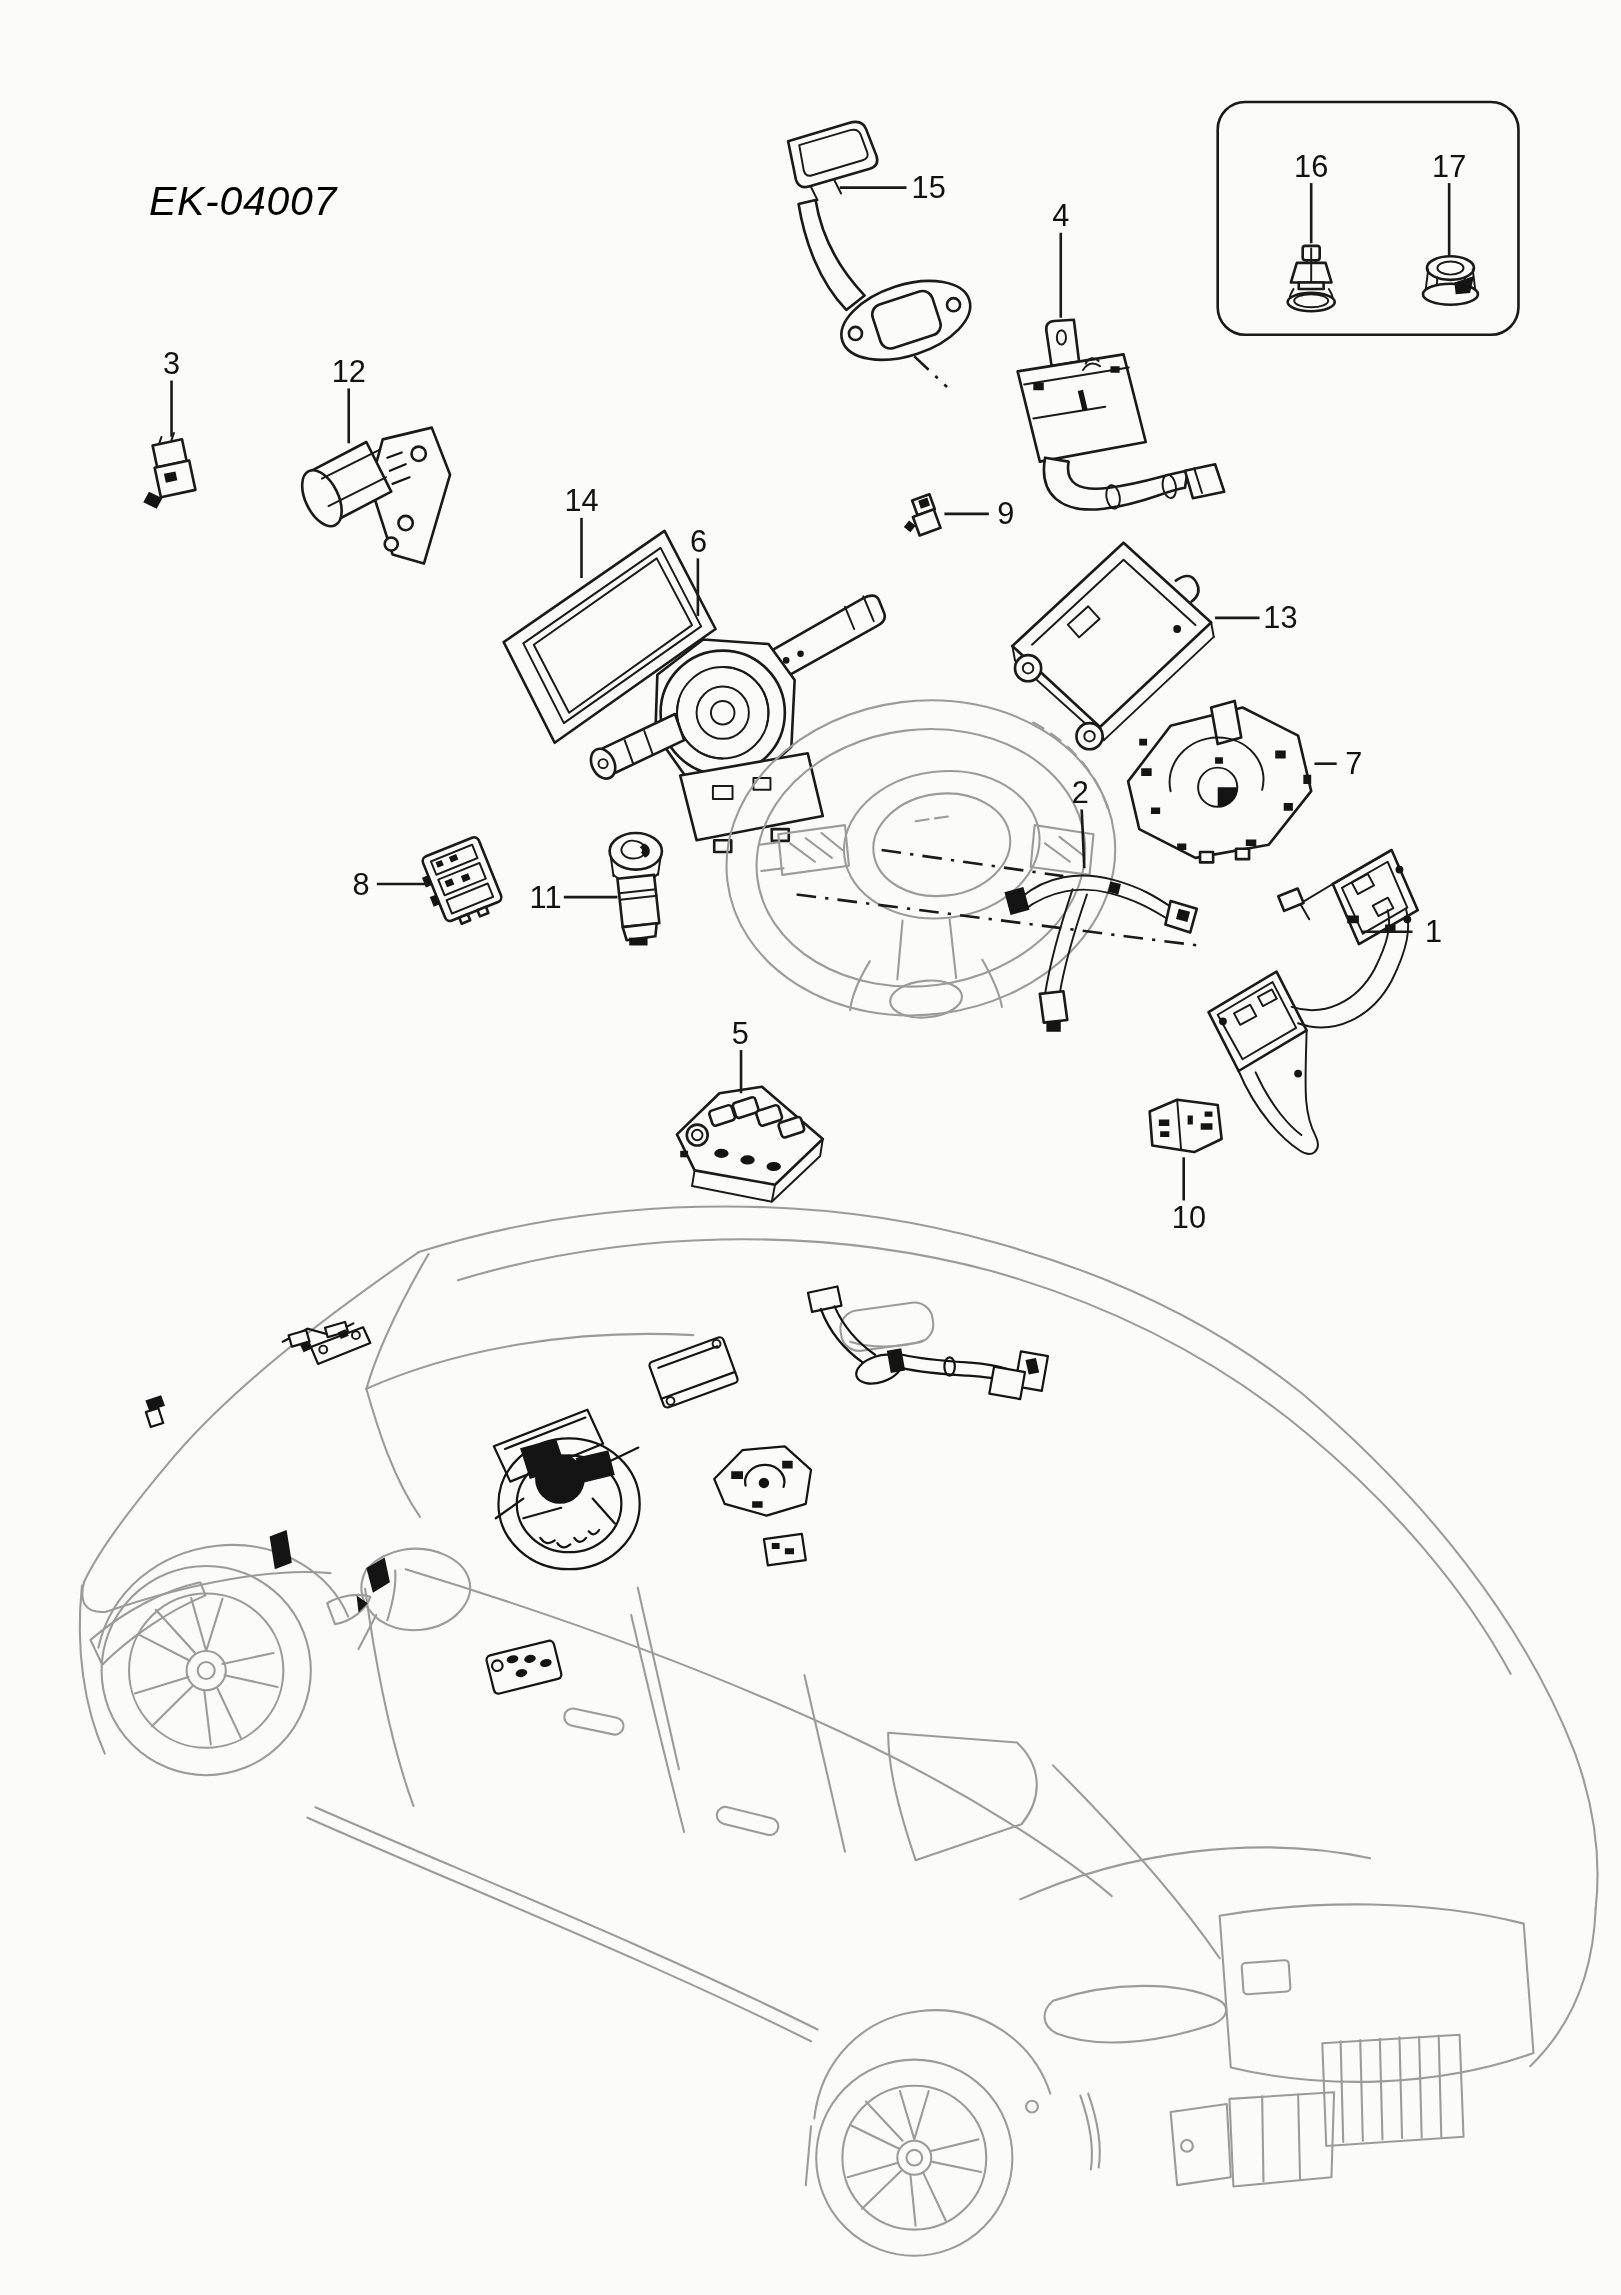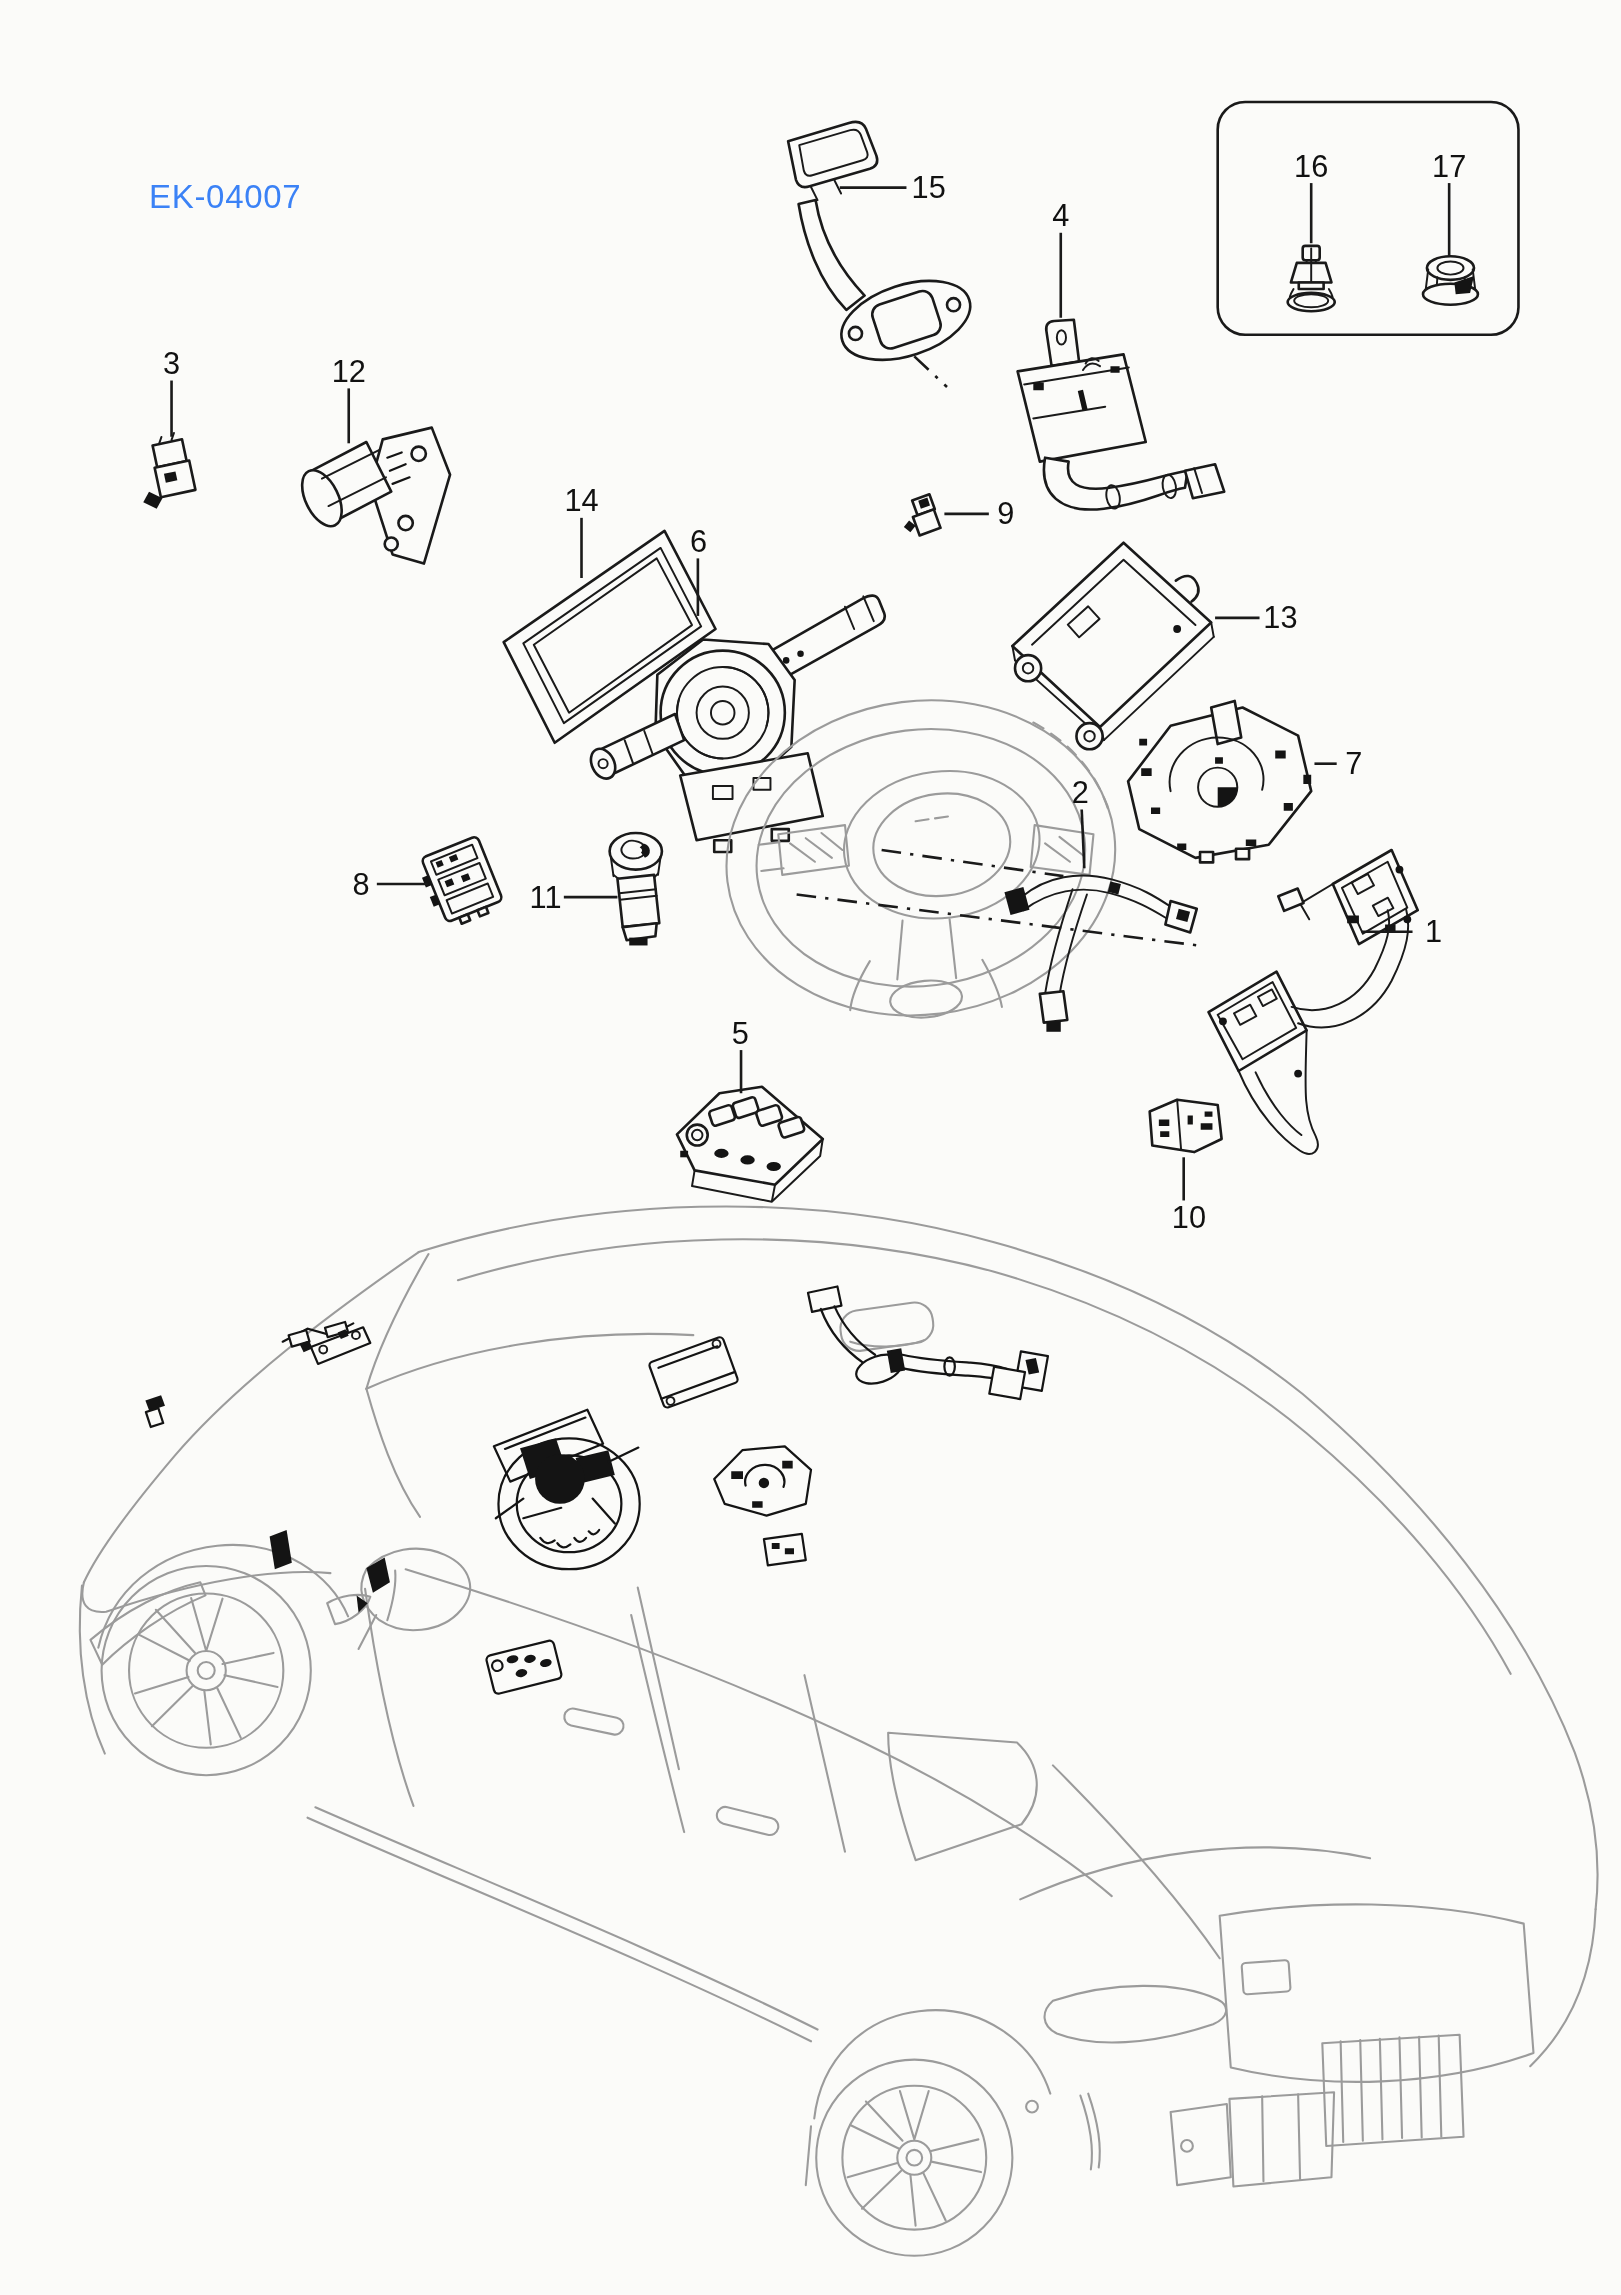--- a/index.html
+++ b/index.html
@@ -5,21 +5,21 @@
   html,body{margin:0;padding:0;}
   body{
     width:1622px;height:2295px;
     background:#fbfbf9;
     font-family:"Liberation Sans", sans-serif;
     position:relative;
     overflow:hidden;
   }
   .diagram-code{
     position:absolute;left:149px;top:178px;
-    font-size:33px;color:#3b82f6;letter-spacing:0.7px;
+    font-size:41px;color:#000000;letter-spacing:0.7px;font-style:italic;
   }
   svg.scene{position:absolute;left:0;top:0;width:1622px;height:2295px;}
   
   .p{stroke:#1a1a1a;stroke-width:4;fill:#fbfbf9;stroke-linejoin:round;stroke-linecap:round;}
   .pl{stroke:#1a1a1a;stroke-width:3;fill:none;stroke-linejoin:round;stroke-linecap:round;}
   .pf{fill:#141414;stroke:none;}
   .car{stroke:#9b9b9b;stroke-width:3.2;fill:none;stroke-linejoin:round;stroke-linecap:round;}
   .mini{stroke:#141414;stroke-width:3.4;fill:#fbfbf9;stroke-linejoin:round;stroke-linecap:round;}
   .minil{stroke:#141414;stroke-width:3.4;fill:none;stroke-linecap:round;}
   .callout-num{font-size:47px;fill:#111;}

